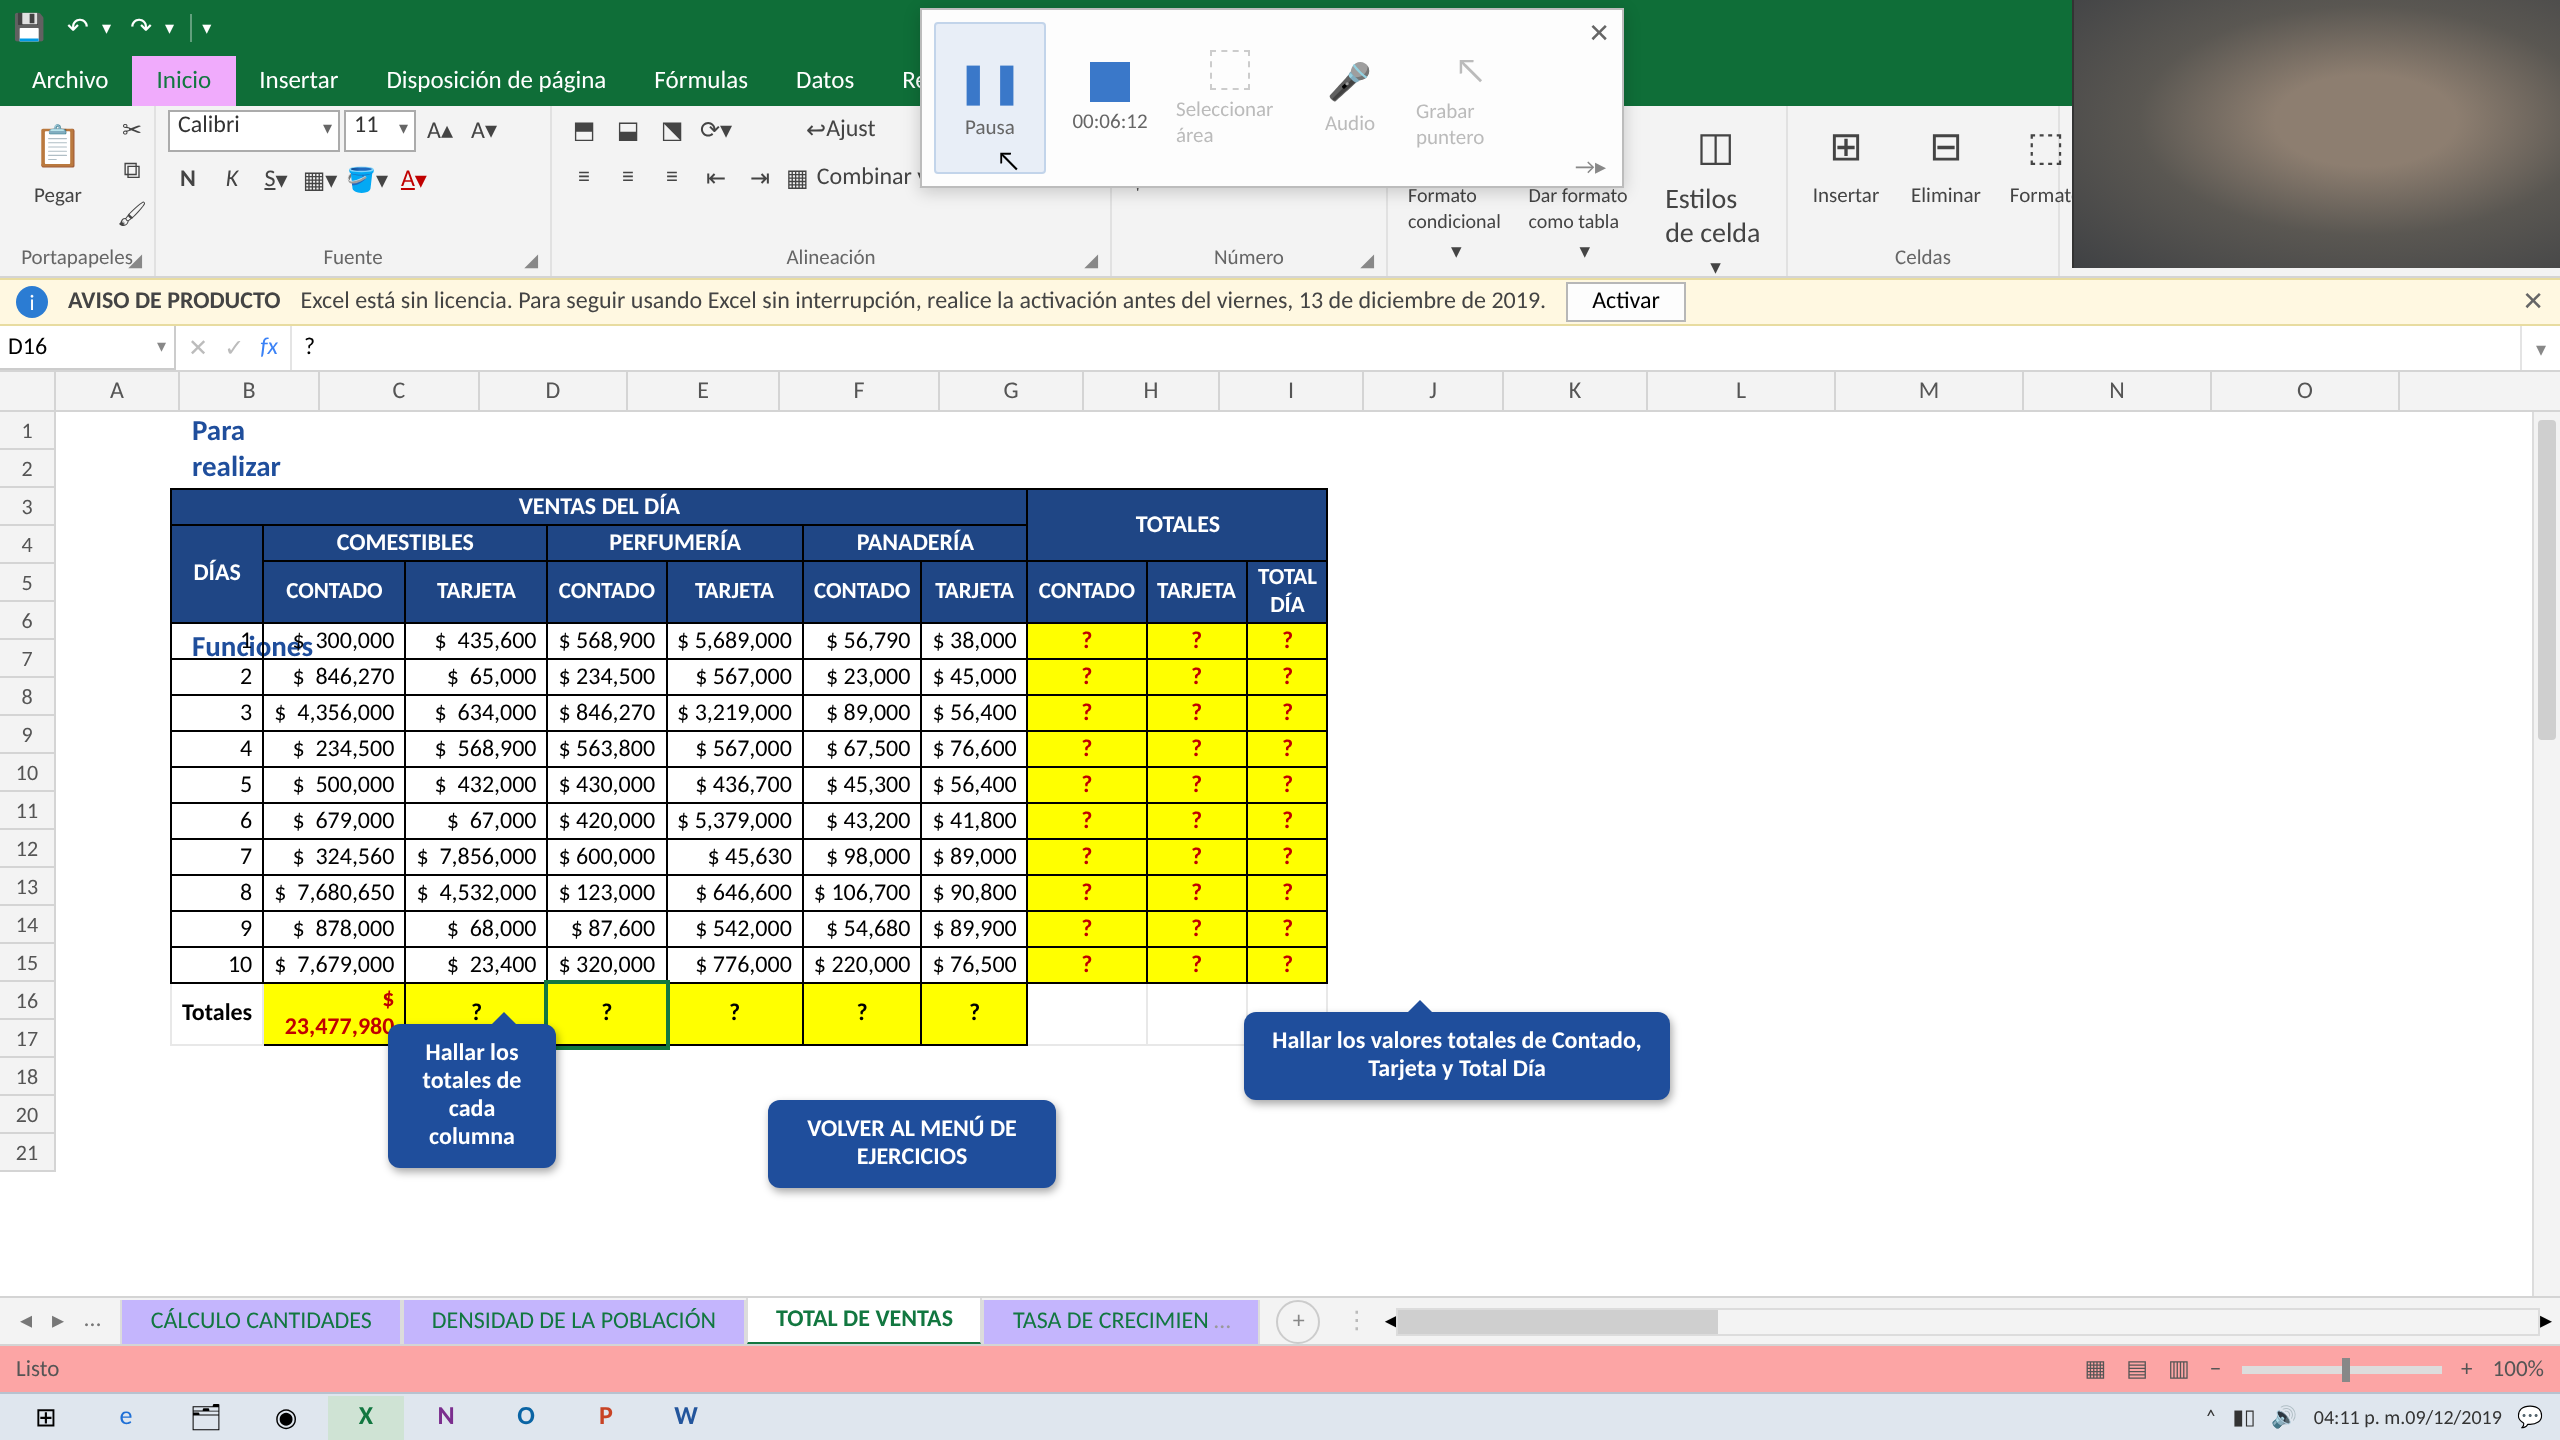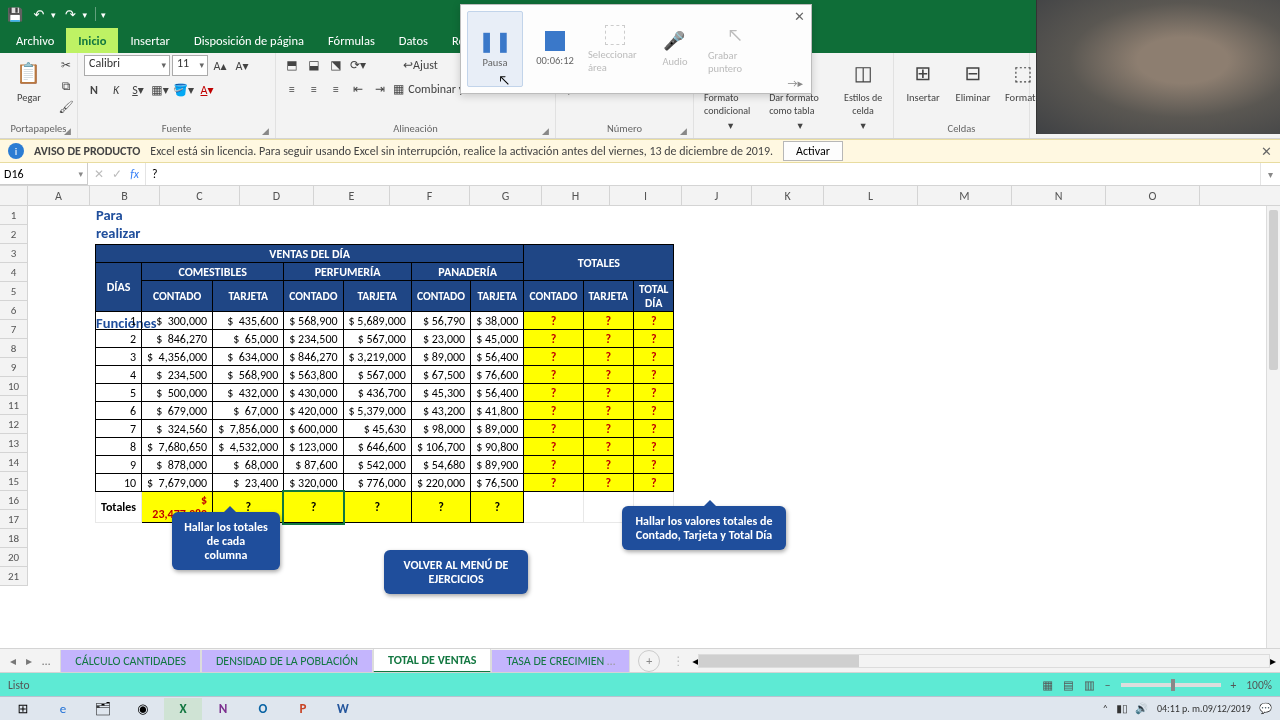--- a/index.html
+++ b/index.html
@@ -7,21 +7,21 @@
 
   
   .qat { height: 28px; background: #0f6e38; display: flex; align-items: center; padding: 0 6px; color: #fff; gap: 6px; }
   .qat .iconbtn { width: 18px; height: 18px; display:flex;align-items:center;justify-content:center;font-size:13px;color:#fff;}
   .qat .sep { width:1px;height:14px;background:rgba(255,255,255,.35);margin:0 2px;}
   .qat .dd { font-size:9px;margin-left:-3px;}
 
   
   .tabs { height: 25px; background:#0f6e38; display:flex; align-items:flex-end; padding-left:4px; }
   .tab { padding:5px 12px; color:#fff; font-size:12.5px; cursor:pointer; }
-  .tab.active { background:#bef264; color:#127740; font-weight:700;margin-top:20px;}
+  .tab.active { background:#f0abfc; color:#127740; font-weight:400;margin-top:20px;}
   .tab.file { background:transparent; }
 
   
   .ribbon { height: 86px; background:#f3f3f3; border-bottom:1px solid #d4d4d4; display:flex; position:relative;}
   .grp { border-right:1px solid #e1e1e1; padding:2px 6px 0 6px; display:flex;flex-direction:column;justify-content:space-between;height:100%;}
   .grp-body { display:flex; gap:4px; align-items:flex-start; flex:1;}
   .grp-label { text-align:center; font-size:10.5px; color:#666; padding:2px 0 3px; position:relative;}
   .grp-label .dlg { position:absolute; right:0; bottom:2px; font-size:9px; color:#888;}
   .btn-sm { min-width:20px;height:20px;display:flex;align-items:center;justify-content:center;border:1px solid transparent;font-size:12px;color:#444;}
   .stack { display:flex;flex-direction:column;gap:1px;}
@@ -64,50 +64,50 @@
   .colhdr .c{border-right:1px solid #d4d4d4;display:flex;align-items:center;justify-content:center;}
   .rows { position:absolute; top:20px; bottom:0; left:0; right:14px; }
   .r { height:19px; display:flex; }
   .r .rh { width:28px; background:#f3f3f3;border-right:1px solid #d4d4d4;border-bottom:1px solid #d4d4d4;display:flex;align-items:center;justify-content:center;font-size:11px;color:#555;}
   .vscroll { position:absolute; right:0; top:20px; bottom:0; width:14px; background:#f3f3f3;border-left:1px solid #dcdcdc;}
   .vscroll .thumb{position:absolute;left:2px;right:2px;top:4px;height:160px;background:#cfcfcf;border-radius:2px;}
 
   
   .sheet-content { position:absolute; left:28px; top:20px; }
   .title-text { position:absolute; left:68px; top:0px; font-size:14.5px; font-weight:bold; color:#1f4e9c;}
-  .datatable { position:absolute; left:67px; top:38px; border-collapse:collapse; font-size:12px;}
+  .datatable { position:absolute; left:57px; top:38px; border-collapse:collapse; font-size:12px;}
   .datatable th,.datatable td{border:1px solid #000;padding:1px 5px;height:18px;}
   .hdr-main{background:#1f4685;color:#fff;font-weight:bold;text-align:center;}
   .hdr-sub{background:#1f4685;color:#fff;font-weight:bold;text-align:center;font-size:11.5px;}
   .num{text-align:right;font-family:Calibri;}
   .yel{background:#ffff00;text-align:center;color:#c00000;font-weight:bold;}
   .tot-row td{background:#ffff00;text-align:center;color:#000;font-weight:bold;}
   .tot-label{background:#fff !important;border:1px solid #e8e8e8 !important;text-align:left;font-weight:normal;color:#000;}
   .tot-first{color:#c00000 !important;text-align:right !important;font-weight:bold;}
 
   .callout { position:absolute; background:#1f4e9c;color:#fff;font-weight:bold;font-size:12px;text-align:center;border-radius:6px;padding:8px 12px;box-shadow:1px 2px 4px rgba(0,0,0,.35);}
   .callout .arrow{position:absolute;width:0;height:0;}
-  .c1{left:144px;top:306px;width:108px;} .c1 .arrow{top:-14px;left:50px;border:8px solid transparent;border-bottom-color:#1f4e9c;}
+  .c1{left:166px;top:306px;width:84px;} .c1 .arrow{top:-14px;left:50px;border:8px solid transparent;border-bottom-color:#1f4e9c;}
   .c2{left:356px;top:344px;width:144px;}
-  .c3{left:594px;top:300px;width:164px;} .c3 .arrow{top:-14px;left:80px;border:8px solid transparent;border-bottom-color:#1f4e9c;}
+  .c3{left:594px;top:300px;width:213px;} .c3 .arrow{top:-14px;left:80px;border:8px solid transparent;border-bottom-color:#1f4e9c;}
 
   
   .sheettabs { position:absolute; left:0; right:0; bottom:48px; height:24px; border-top:1px solid #d4d4d4; display:flex; align-items:center; background:#f3f3f3; font-size:12px;}
   .sheettabs .nav{display:flex;gap:2px;padding:0 6px;color:#777;}
   .sheettabs .nav span{padding:2px 4px;}
   .stab{padding:4px 14px;border-right:1px solid #dcdcdc;border-left:1px solid #dcdcdc;background:#c4b5fd;color:#127740;white-space:nowrap;}
   .stab.active{background:#fff;border-bottom:2px solid #127740;font-weight:bold;}
   .stab.trunc::after{content:" …";color:#999;}
   .addsheet{width:22px;height:22px;border:1px solid #ccc;border-radius:50%;margin:0 8px;display:flex;align-items:center;justify-content:center;color:#888;}
   .hscroll{flex:1;display:flex;align-items:center;padding:0 4px;}
   .hscroll .track{flex:1;height:14px;background:#f3f3f3;border:1px solid #dcdcdc;position:relative;}
   .hscroll .thumb{position:absolute;left:0;top:0;bottom:0;width:160px;background:#cfcfcf;}
 
   
-  .status { position:absolute;left:0;right:0;bottom:24px;height:24px;background:#5eead4;border-top:1px solid #d4d4d4;display:flex;align-items:center;padding:0 8px;font-size:11.5px;color:#555;justify-content:space-between;}
+  .status { position:absolute;left:0;right:0;bottom:24px;height:24px;background:#fca5a5;border-top:1px solid #d4d4d4;display:flex;align-items:center;padding:0 8px;font-size:11.5px;color:#555;justify-content:space-between;}
   .status .right{display:flex;align-items:center;gap:10px;}
   .zoom-track{width:100px;height:4px;background:#ddd;position:relative;}
   .zoom-track .t{position:absolute;top:-4px;left:50%;width:4px;height:12px;background:#888;}
 
   
   .taskbar { position:absolute;left:0;right:0;bottom:0;height:24px;background:#dfe6ee;border-top:1px solid #b8c2cf;display:flex;align-items:center;padding:0 4px;justify-content:space-between;}
   .taskbar .left{display:flex;gap:2px;}
   .tb{width:38px;height:22px;display:flex;align-items:center;justify-content:center;font-size:13px;}
   .taskbar .tray{display:flex;align-items:center;gap:8px;font-size:10.5px;color:#333;padding-right:4px;}
   .tray .dt{display:flex;flex-direction:row;align-items:flex-end;line-height:1;font-size:10px;}
@@ -211,21 +211,21 @@
         <span class="btn-sm">.0→</span>
         <span class="btn-sm">←.0</span>
       </div>
     </div>
     <div class="grp-label"><span>Número</span><span class="dlg">◢</span></div>
   </div>
   <div class="grp" style="width:200px">
     <div class="grp-body">
       <div class="bigbtn"><div class="ic">▤</div><span style="font-size:10px;">Formato condicional</span>▾</div>
       <div class="bigbtn"><div class="ic">▦</div><span style="font-size:10px;">Dar formato como tabla</span>▾</div>
-      <div class="bigbtn"><div class="ic">◫</div><span style="font-size:10px;text-align:center;">Estilos de celda</span>▾</div>
+      <div class="bigbtn"><div class="ic">◫</div><span style="font-size:14px;">Estilos de celda</span>▾</div>
     </div>
     <div class="grp-label"><span>Estilos</span></div>
   </div>
   <div class="grp" style="width:136px">
     <div class="grp-body">
       <div class="bigbtn">
           <div class="ic">⊞</div>
           <span>Insertar</span>
         </div>
       <div class="bigbtn">

